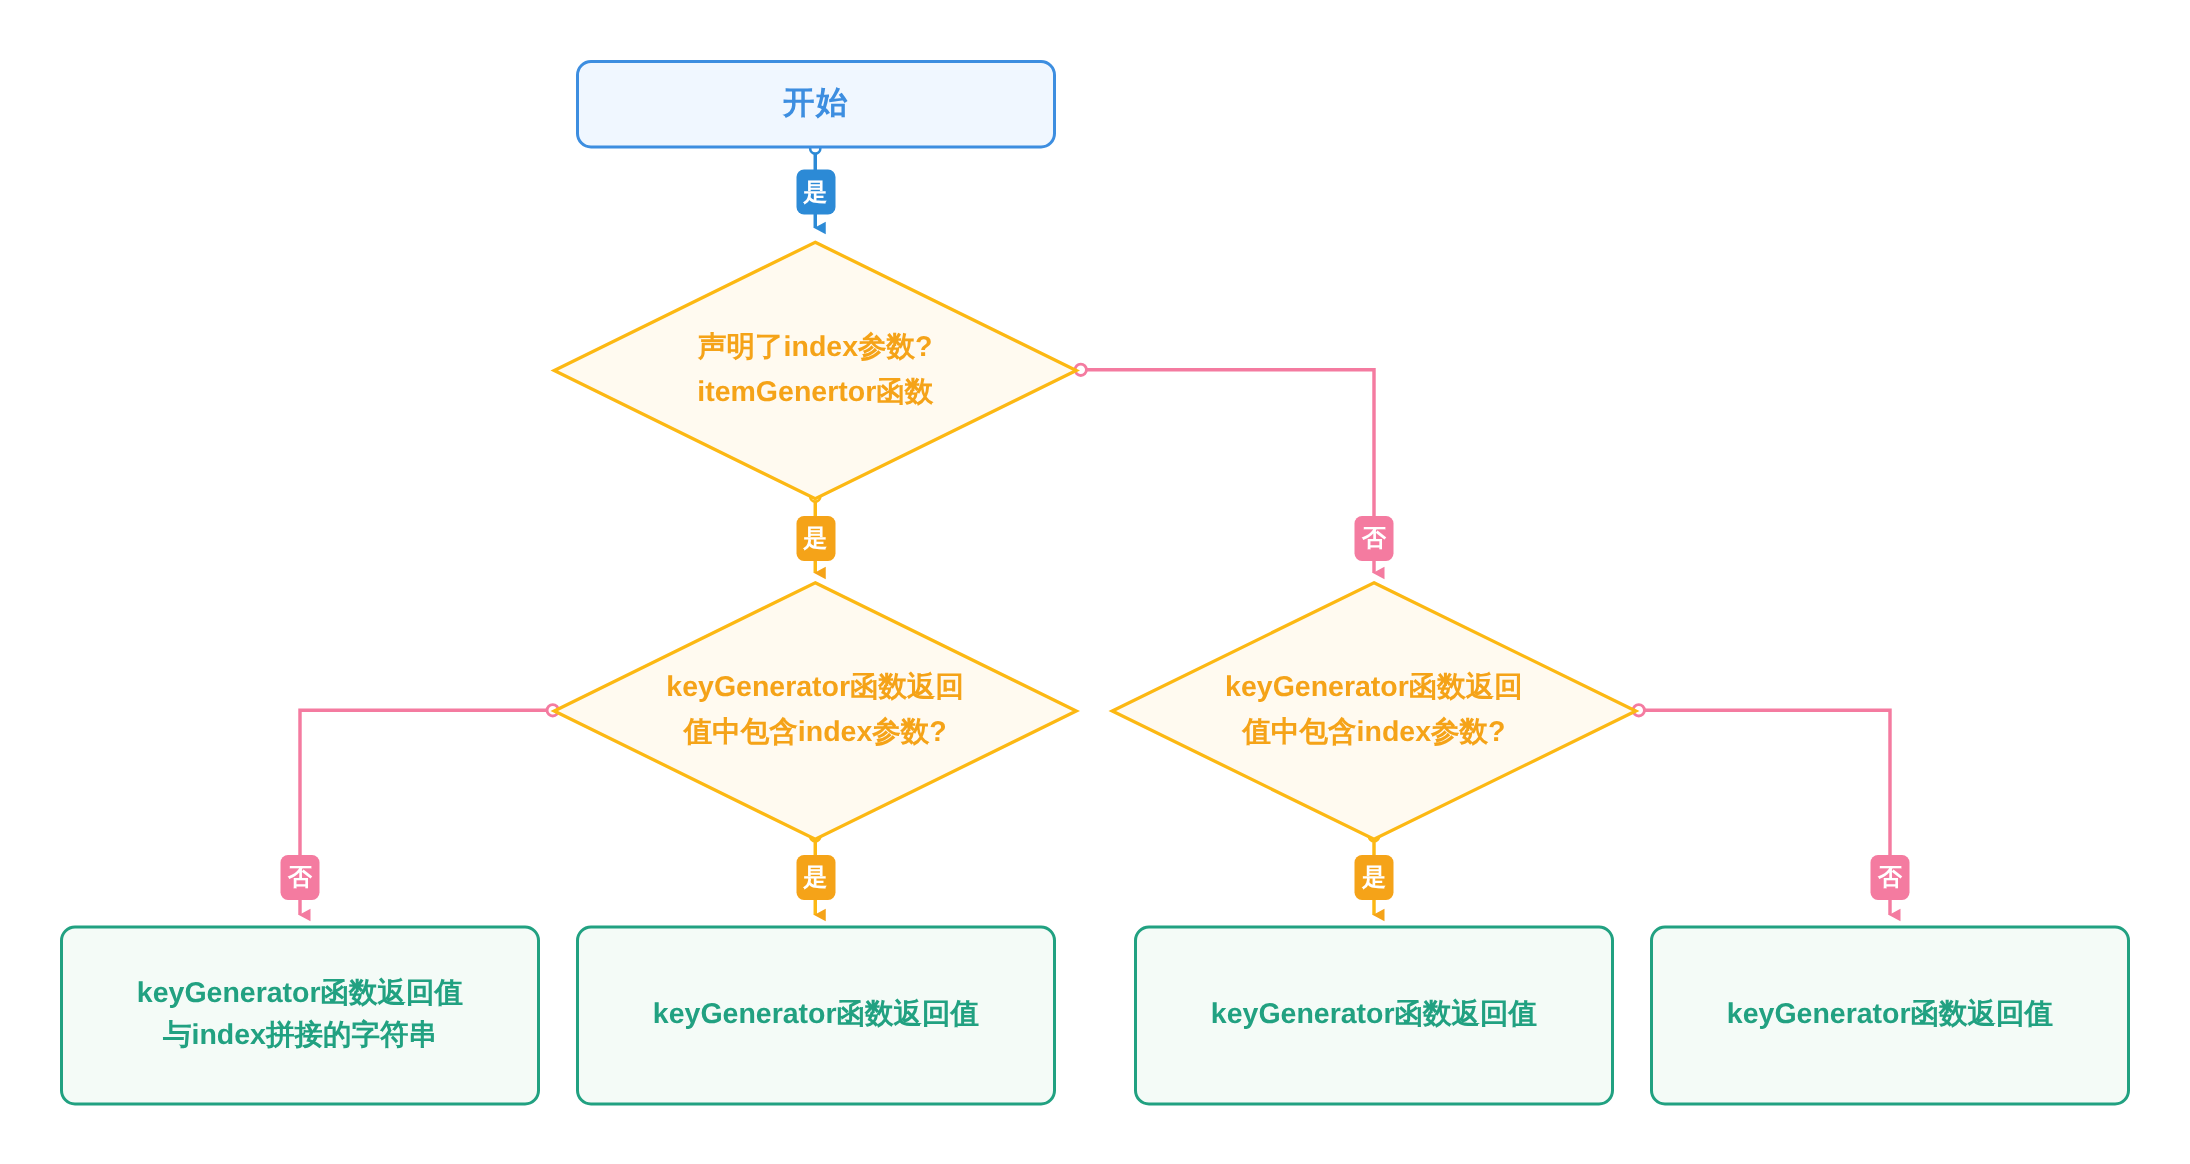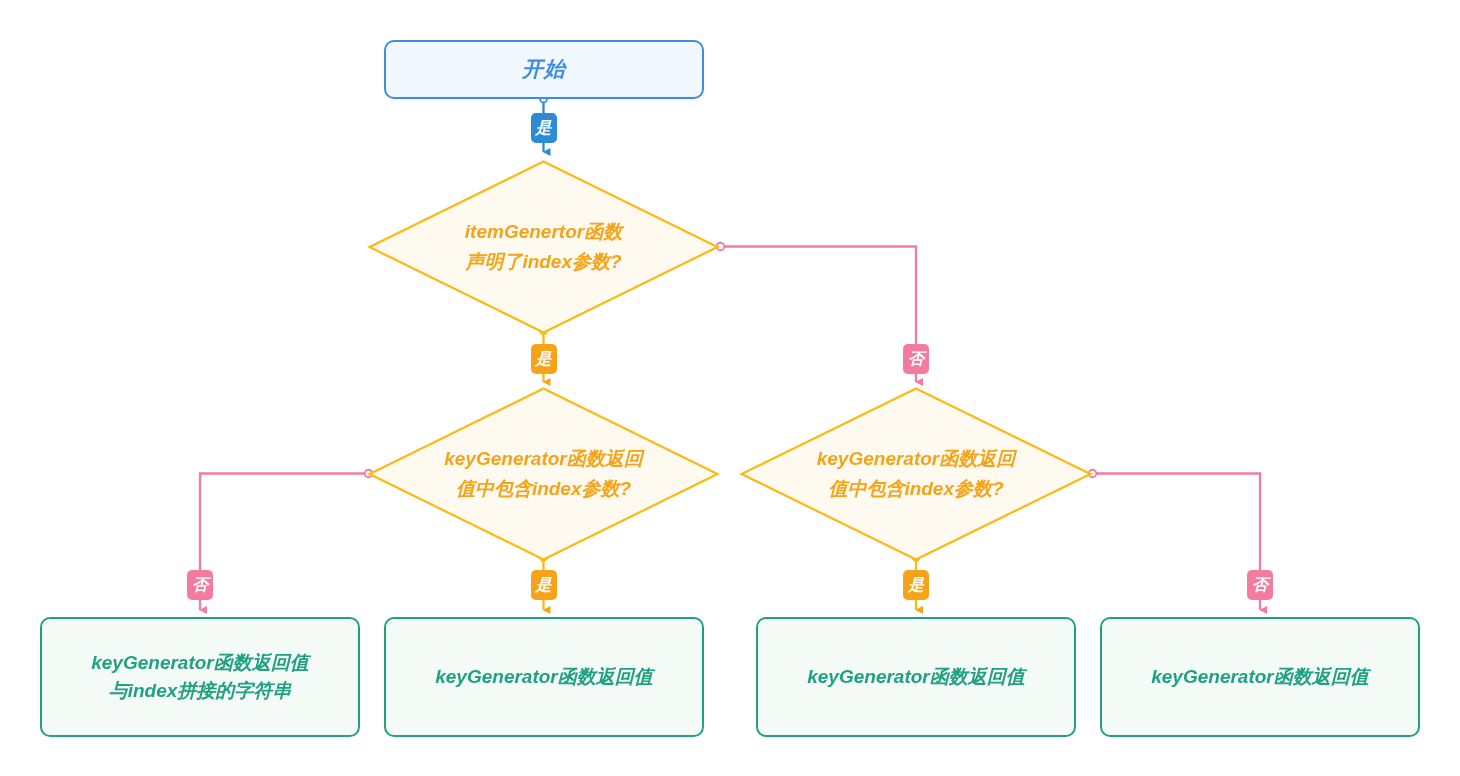--- a/index.html
+++ b/index.html
@@ -3,21 +3,21 @@
 <meta charset="utf-8">
 <style>
   html,body{margin:0;padding:0;}
   body{
     width:1460px;height:776px;
     background:#ffffff;
     font-family:"Liberation Sans","DejaVu Sans",sans-serif;
     overflow:hidden;
     position:relative;
   }
-  #canvas{position:absolute;left:0;top:0;width:1460px;height:734px;font-style:italic;}
+  #canvas{position:absolute;left:0;top:0;width:1460px;height:734px;}
   svg.edges{position:absolute;left:0;top:0;width:1460px;height:776px;pointer-events:none;}
 
   
   .node{position:absolute;box-sizing:border-box;display:flex;align-items:center;justify-content:center;text-align:center;}
 
   .start-box{
     background:#f0f7ff;
     border:2px solid #3d8ee0;
     border-radius:10px;
   }
@@ -112,22 +112,22 @@
   <div class="node start-box" style="left:384px;top:40px;width:320px;height:59px;">
     <span class="label">开始</span>
   </div>
 
   <div class="diamond-wrap" style="left:368px;top:160px;width:351px;height:174px;">
     <svg width="351" height="174" viewBox="0 0 351 174">
       <polygon points="175.5,1.5 349.5,87 175.5,172.5 1.5,87" fill="#fffaf0" stroke="#fcb813" stroke-width="2.2"></polygon>
     </svg>
     <div class="label">
       <div>
+        <div>声明了index参数?</div>
         <div>itemGenertor函数</div>
-        <div>声明了index参数?</div>
       </div>
     </div>
   </div>
 
   <div class="diamond-wrap" style="left:368px;top:387px;width:351px;height:174px;">
     <svg width="351" height="174" viewBox="0 0 351 174">
       <polygon points="175.5,1.5 349.5,87 175.5,172.5 1.5,87" fill="#fffaf0" stroke="#fcb813" stroke-width="2.2"></polygon>
     </svg>
     <div class="label">
       <div>

